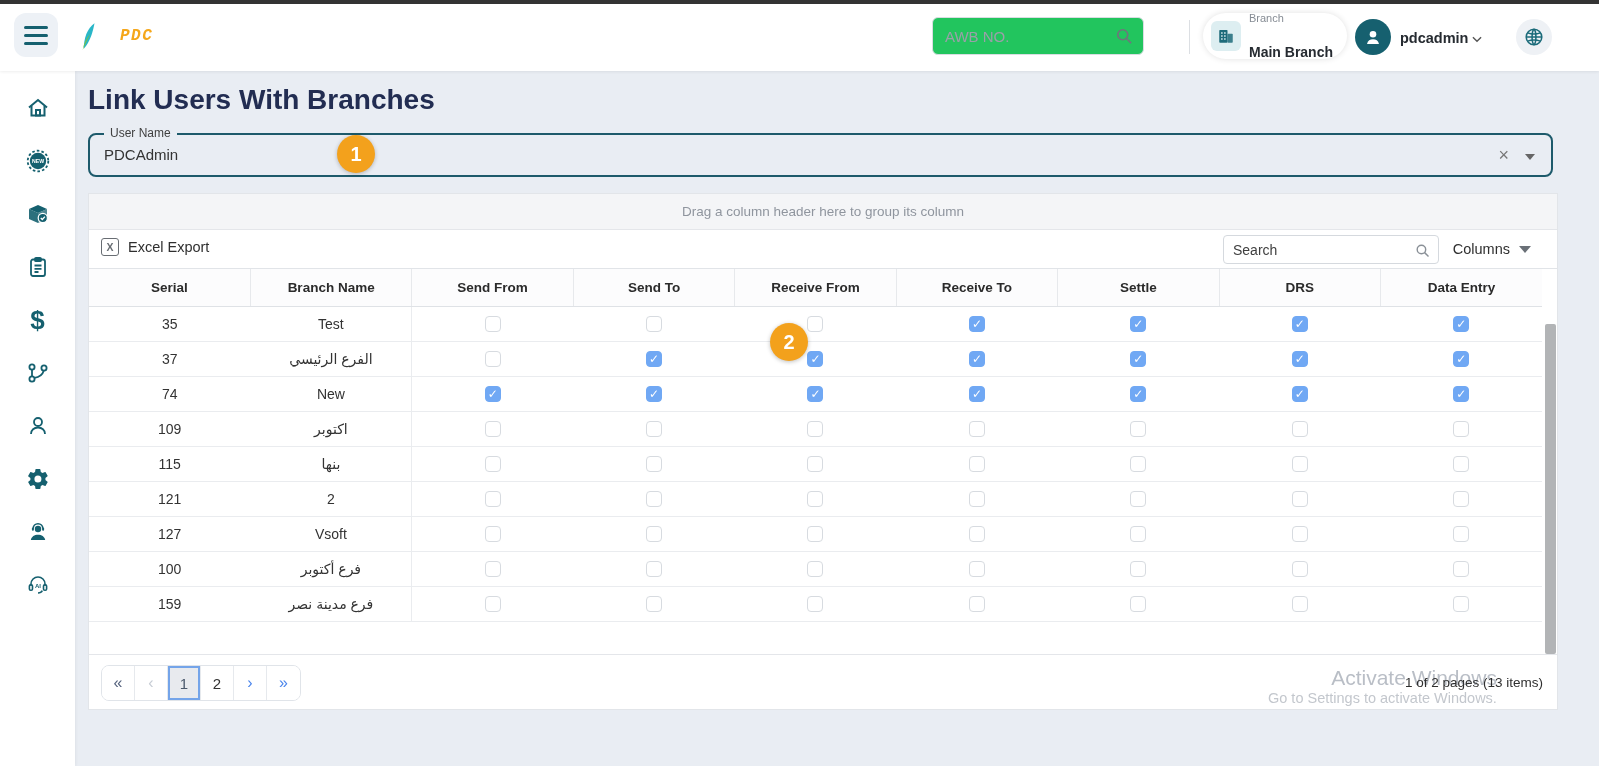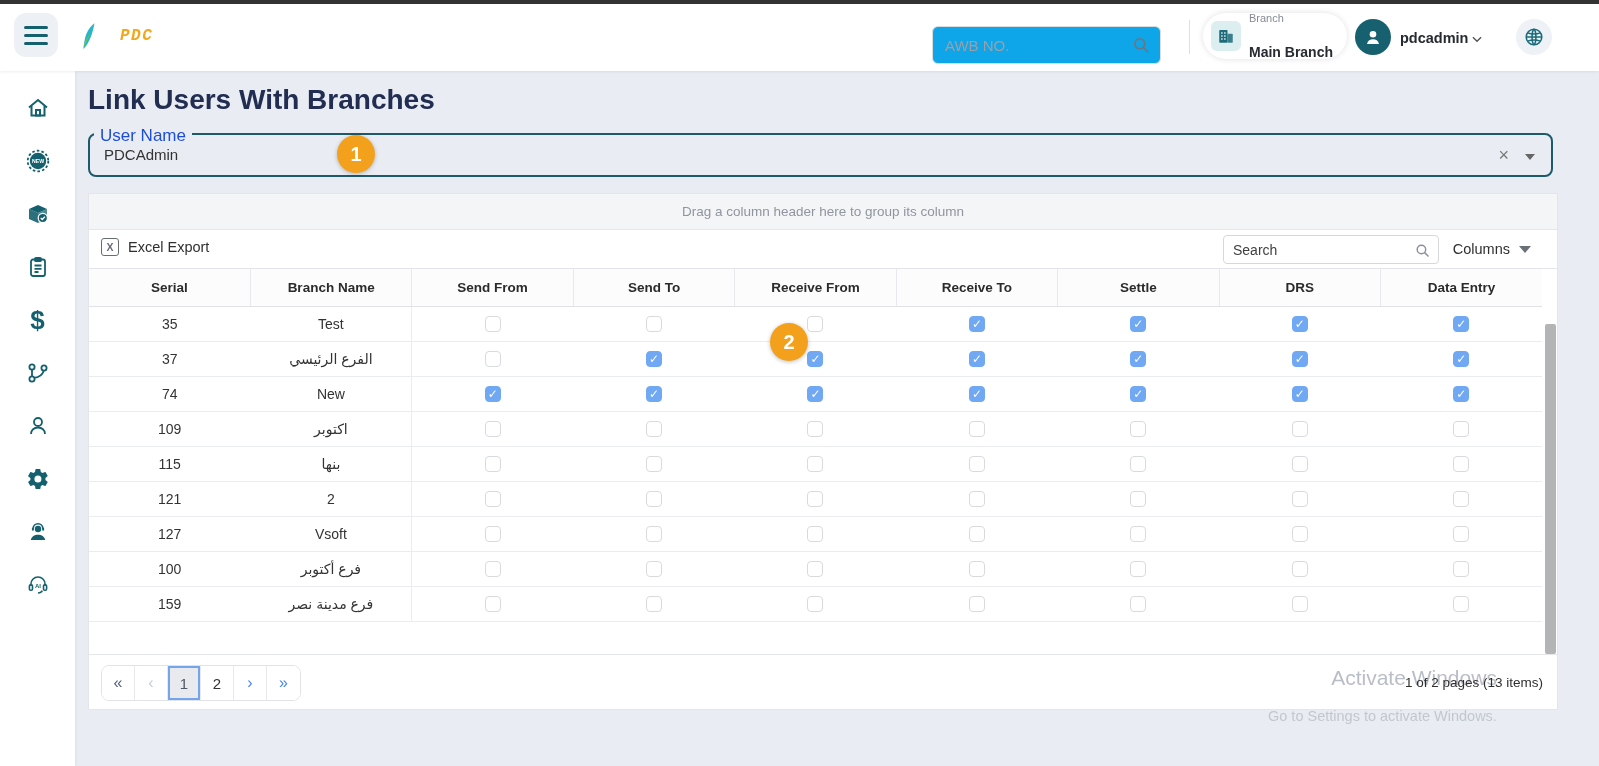--- a/index.html
+++ b/index.html
@@ -10,22 +10,22 @@
   
   .top-strip { position:absolute; top:0; left:0; width:1599px; height:4px; background:#333; z-index:9; }
   .topbar { position:absolute; top:4px; left:0; width:1599px; height:67px; background:#fff;
     box-shadow:0 1px 3px rgba(0,0,0,.07); z-index:8; }
   .hamburger { position:absolute; left:14px; top:9px; width:44px; height:44px; border-radius:12px;
     background:#edf1f6; display:flex; flex-direction:column; align-items:center; justify-content:center; gap:5px; cursor:pointer; }
   .hamburger span { width:24px; height:3px; background:#15606f; border-radius:2px; }
   .logo { position:absolute; left:74px; top:17px; display:flex; align-items:center; gap:20px;font-family:Liberation Mono, monospace; }
   .logo svg { width:26px; height:30px; }
   .logo-text { color:#f5a71b; font-weight:bold; font-style:italic; font-size:16px; letter-spacing:1.5px; }
-  .awb-box { position:absolute; left:932px; top:22px; width:229px; height:38px; border:1px solid #d9dde2;
-    border-radius:6px; background:#0ea5e9; }
+  .awb-box { position:absolute; left:932px; top:13px; width:212px; height:38px; border:1px solid #d9dde2;
+    border-radius:6px; background:#22c55e; }
   .awb-box input { width:100%; height:100%; border:0; outline:0; background:transparent; padding:0 36px 0 12px;
     font-size:15px; color:#333; font-family:inherit; }
   .awb-box input::placeholder { color:#9aa0a8; }
   .awb-search-icon { position:absolute; right:9px; top:8px; width:20px; height:20px; }
   .top-divider { position:absolute; left:1189px; top:16px; width:1px; height:34px; background:#dcdfe3; }
   .branch-pill { position:absolute; left:1203px; top:9px; height:46px; padding:0 14px 0 8px; border-radius:23px;
     background:#fff; box-shadow:0 0 6px rgba(0,0,0,.12); display:flex; align-items:center; gap:8px; cursor:pointer; }
   .branch-ico { width:30px; height:30px; border-radius:6px; background:#ddeef1; display:flex; align-items:center; justify-content:center; }
   .branch-ico svg { width:18px; height:18px; }
   .branch-texts { display:flex; flex-direction:column; line-height:1.15;gap:20px; }
@@ -42,22 +42,22 @@
   
   .sidebar { position:absolute; left:0; top:71px; width:75px; height:695px; background:#fff;
     box-shadow:1px 0 3px rgba(0,0,0,.05); z-index:7; display:flex; flex-direction:column; align-items:center;
     padding-top:25px; gap:29px; }
   .side-item { width:24px; height:24px; display:flex; align-items:center; justify-content:center; cursor:pointer; }
   .side-item svg { width:24px; height:24px; }
   
   .page-title { position:absolute; left:88px; top:84px; font-size:28px; font-weight:bold; color:#222d52; }
   .user-field { position:absolute; left:88px; top:133px; width:1465px; height:44px;
     border:2px solid #1d5a6b; border-radius:8px; cursor:pointer; }
-  .user-field-label { position:absolute; top:-9px; left:4px; background:#e9edf3; padding:0 6px;
-    font-size:17px; color:#1d4ed8; }
+  .user-field-label { position:absolute; top:-9px; left:14px; background:#e9edf3; padding:0 6px;
+    font-size:12px; color:#404040; }
   .user-field-value { position:absolute; left:14px; top:11px; font-size:15px; color:#333; }
   .user-clear { position:absolute; right:42px; top:10px; font-size:18px; color:#777; cursor:pointer; }
   .user-caret2 { position:absolute; right:16px; top:19px; width:0; height:0;
     border-left:5px solid transparent; border-right:5px solid transparent; border-top:6px solid #666; cursor:pointer; }
   
   .card { position:absolute; left:88px; top:193px; width:1470px; height:517px; background:#fff;
     border:1px solid #e2e5e9; }
   .group-band { height:36px; background:#f4f5f7; border-bottom:1px solid #e4e6ea;
     display:flex; align-items:center; justify-content:center; font-size:13.5px; color:#8f959e; }
   .toolbar { position:relative; height:39px; border-bottom:1px solid #e1e4e8; background:#fff; }
@@ -101,21 +101,21 @@
   .pg.page.current { background:#e8eaee; box-shadow:inset 0 0 0 2px #74a4e9; color:#4a586b; }
   .status-text { position:absolute; right:14px; top:20px; font-size:13.5px; color:#2f2f2f; z-index:11; }
   
   .step-badge { position:absolute; width:38px; height:38px; border-radius:50%; background:#f3a11c;
     color:#fff; font-size:20px; font-weight:bold; display:flex; align-items:center; justify-content:center;
     box-shadow:0 1px 4px rgba(0,0,0,.25); z-index:20; }
   #badge-1 { left:337px; top:135px; }
   #badge-2 { left:770px; top:323px; }
   .watermark { position:absolute; left:1268px; top:666px; z-index:10; pointer-events:none; }
   .wm1 { font-size:21px; color:#b9bec6;text-align:right; }
-  .wm2 { font-size:14.5px; color:#c3c7cd; margin-top:18px; }
+  .wm2 { font-size:14.5px; color:#c3c7cd; margin-top:0; }
 </style>
 </head>
 <body>
 
 <div class="top-strip"></div>
 
 <div class="topbar">
   <div class="hamburger">
     <span></span>
       <span></span>

